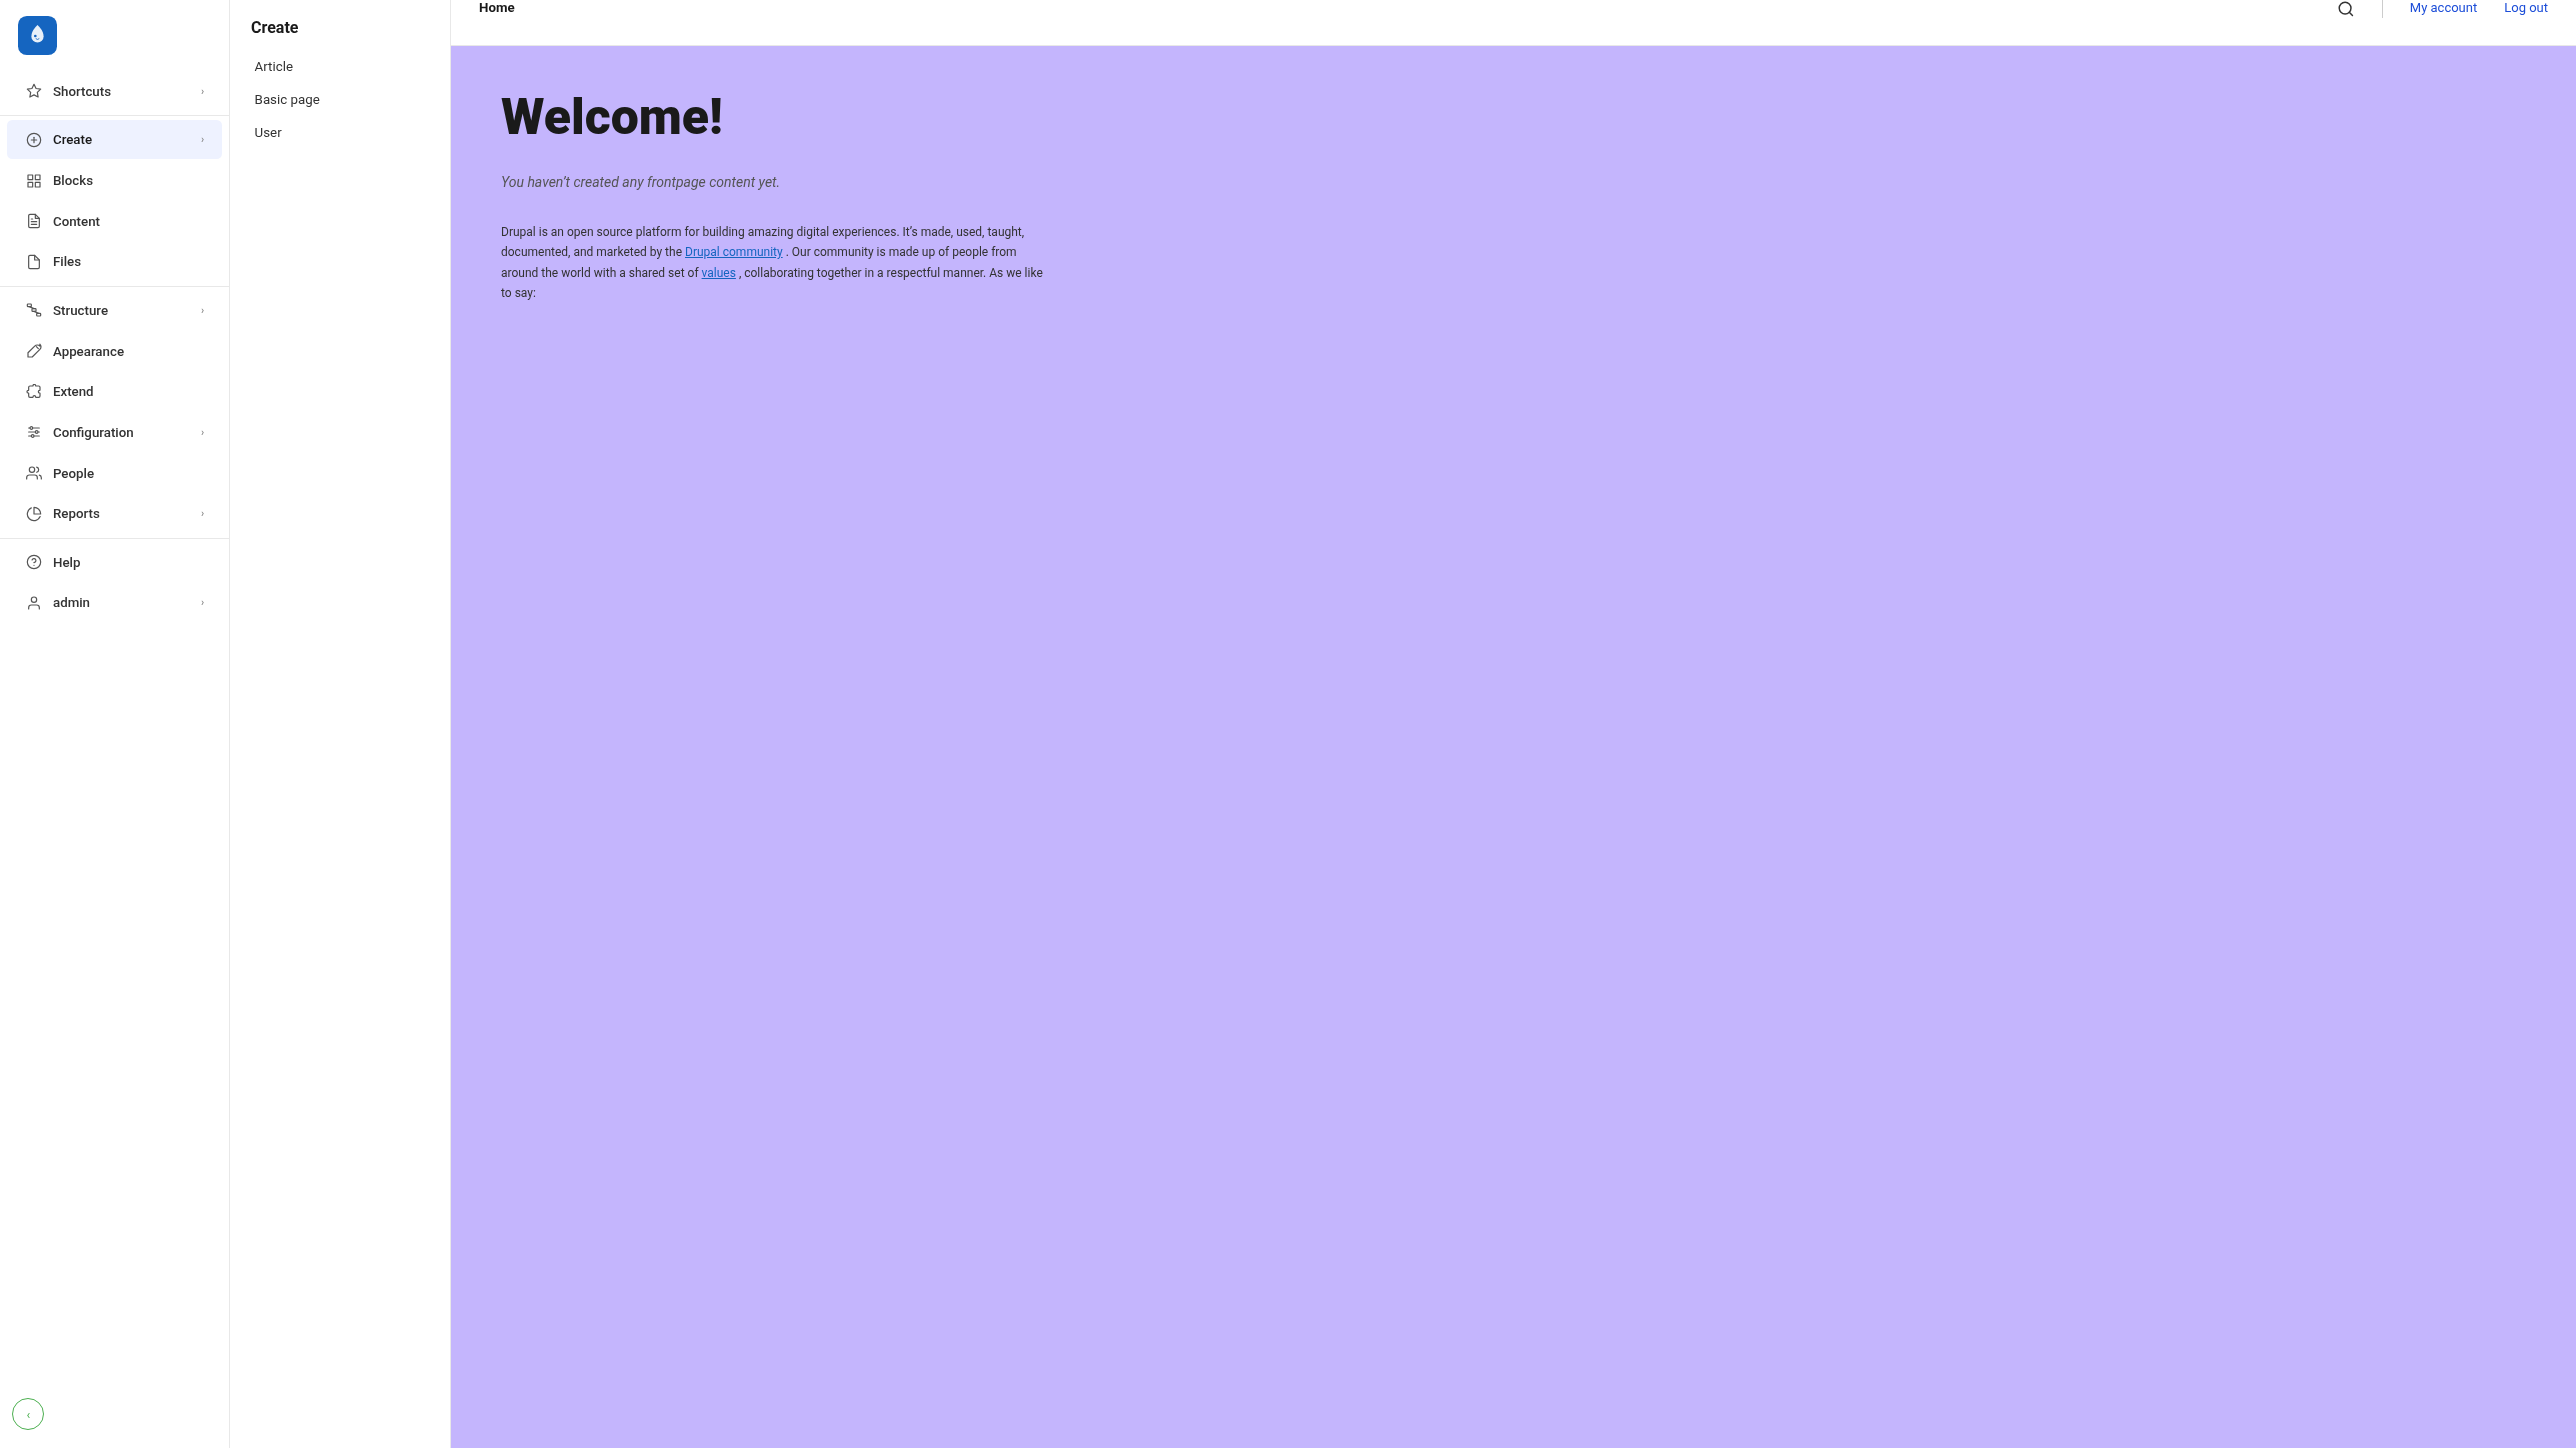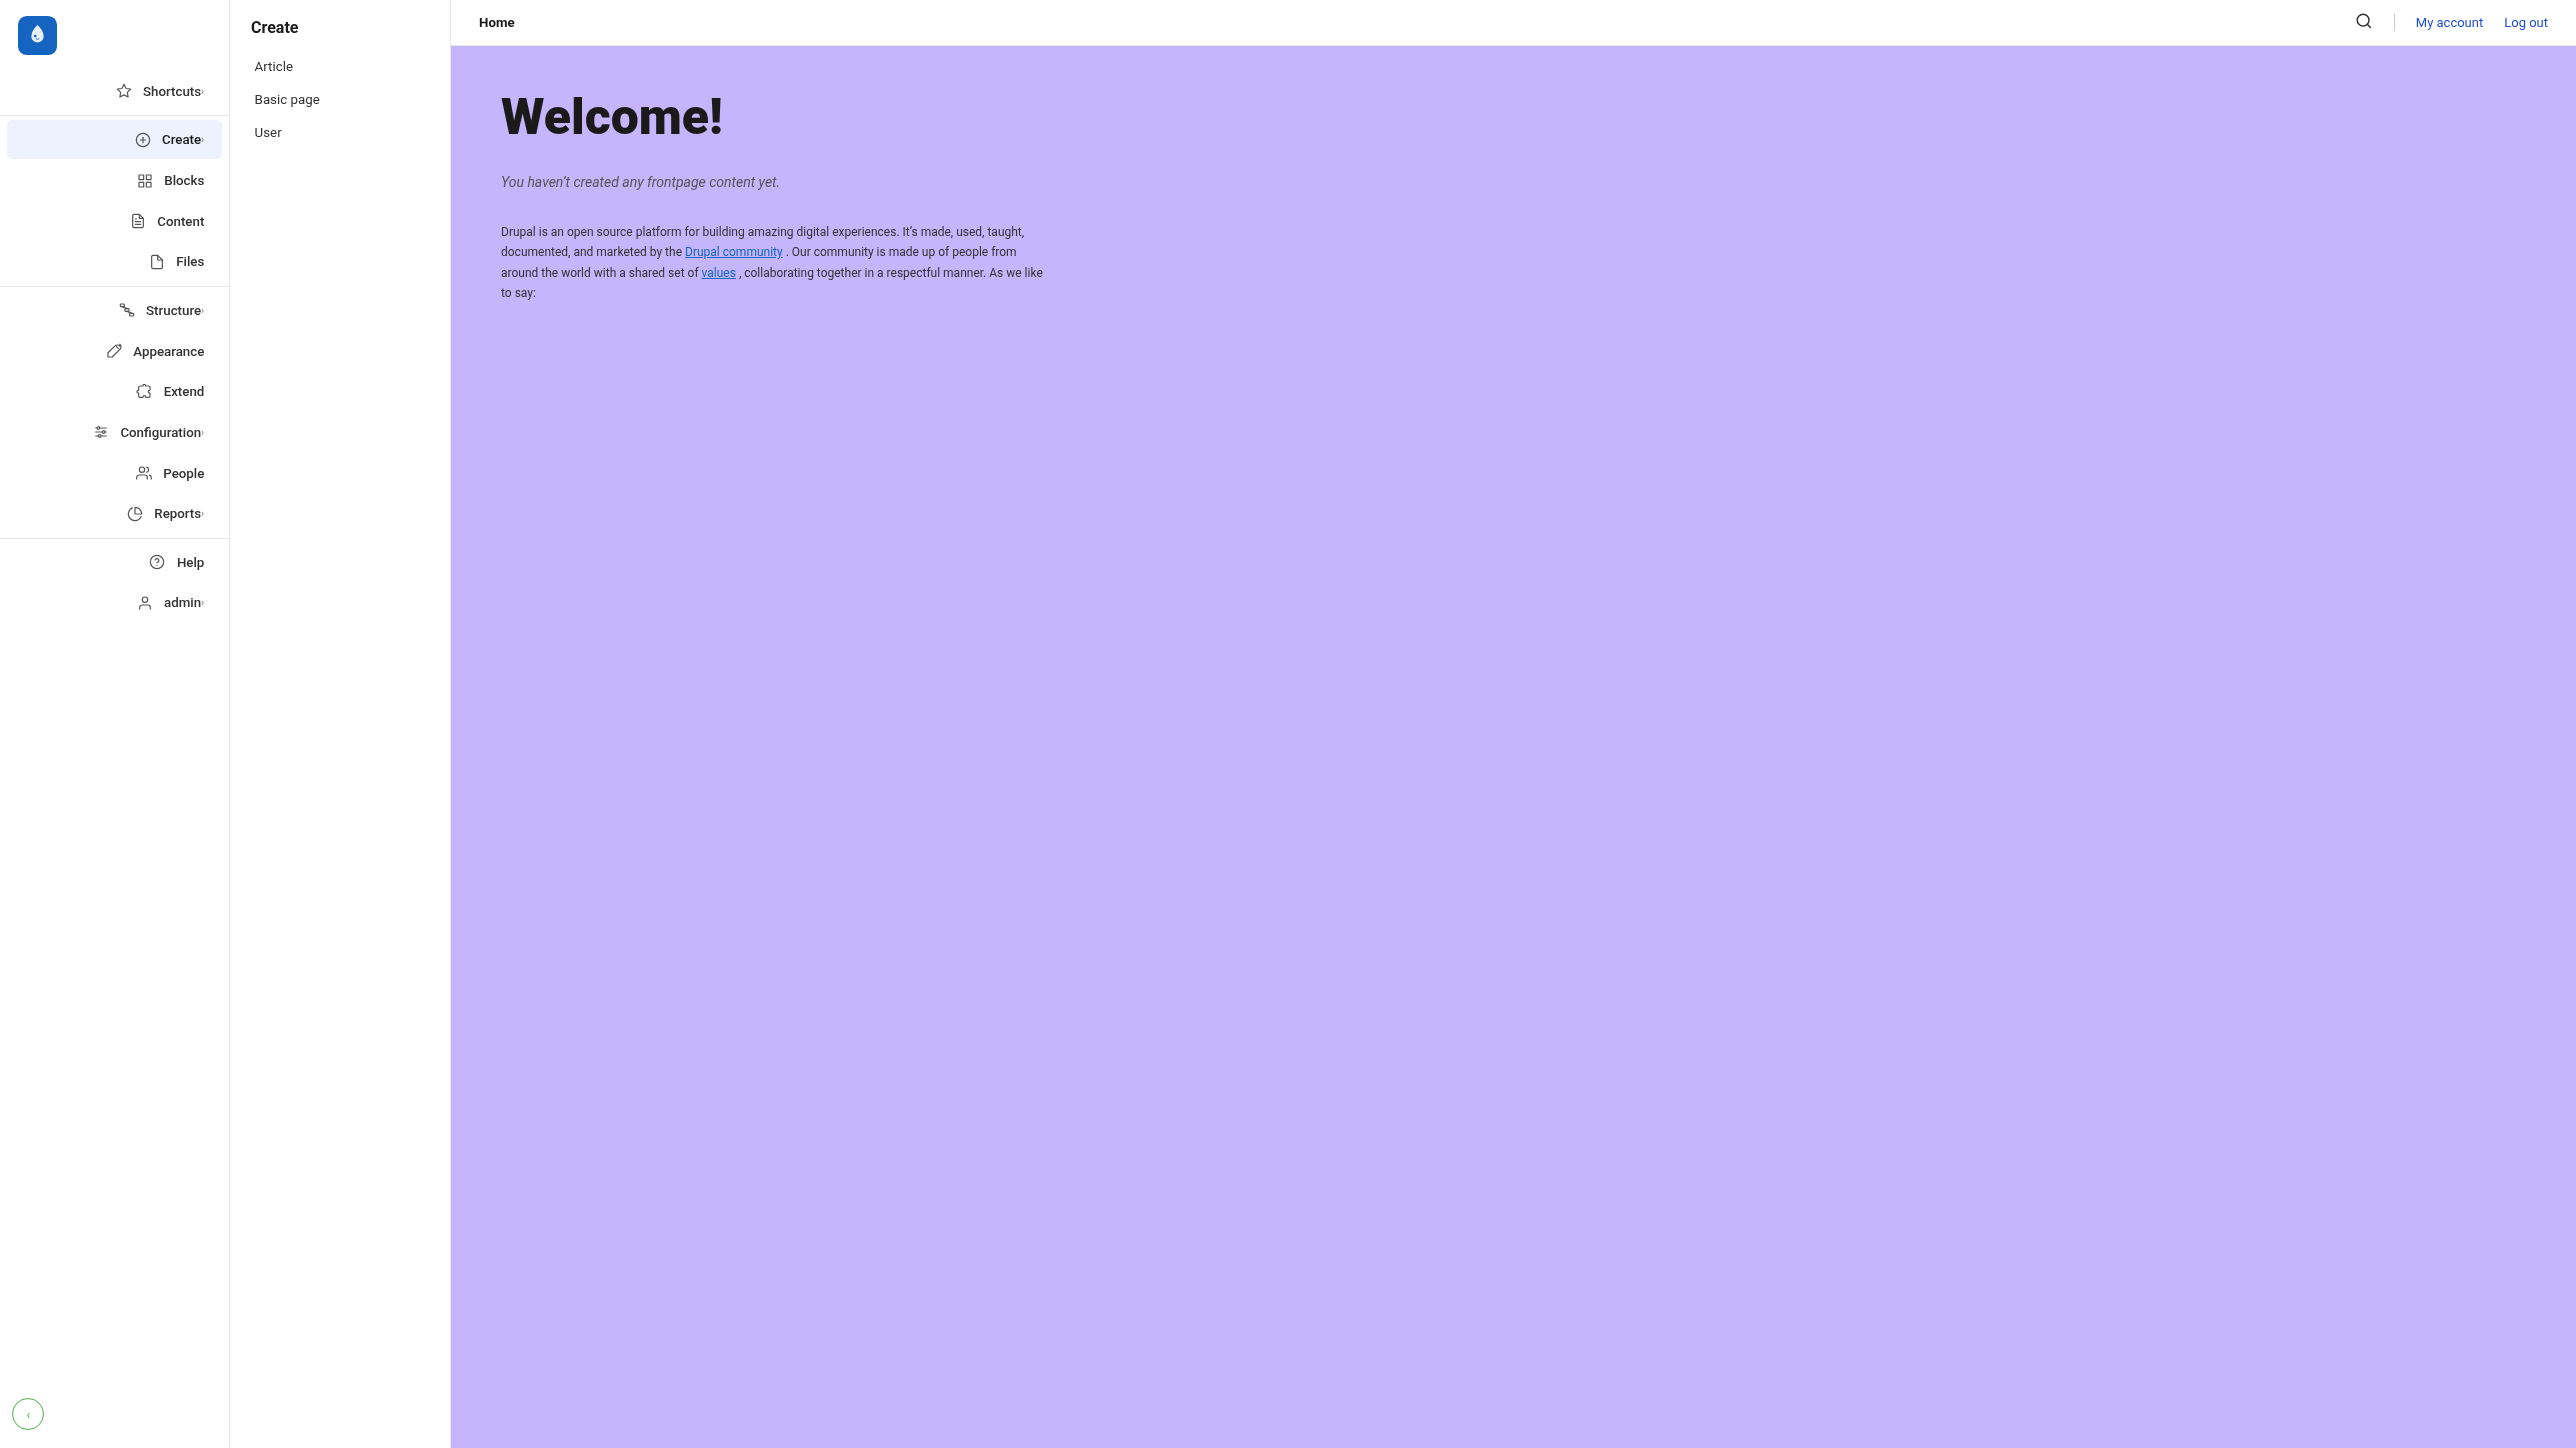--- a/index.html
+++ b/index.html
@@ -45,21 +45,21 @@
     .sidebar-item {
       display: flex;
       align-items: center;
       padding: 10.6px 17.7px;
       cursor: pointer;
       border-radius: 5.3px;
       margin: 0.9px 7px;
       color: #333;
       font-size: 13.3px;
       font-weight: 500;
-      justify-content: flex-end;
+      justify-content: space-between;
       transition: background 0.15s;
     }
 
     .sidebar-item.active {
       background: #eef2ff;
       color: #1a1a1a;
     }
 
     .sidebar-item-left {
       display: flex;
@@ -148,27 +148,26 @@
 
     .hero-text {
       font-size: 37px;
       font-weight: 700;
       color: #fff;
     }
 
     
     #topnav {
       display: flex;
-      align-items: center;
       justify-content: flex-end;
       padding: 0 28px;
       height: 46px;
       border-bottom: 0.9px solid #e8e8e8;
       background: #fff;
-      gap: 21px;
+      gap: 27px;
       flex-shrink: 0;
     }
 
     .nav-home {
       margin-right: auto;
       font-weight: 700;
       font-size: 13.3px;
       color: #1a1a1a;
       cursor: pointer;
     }

